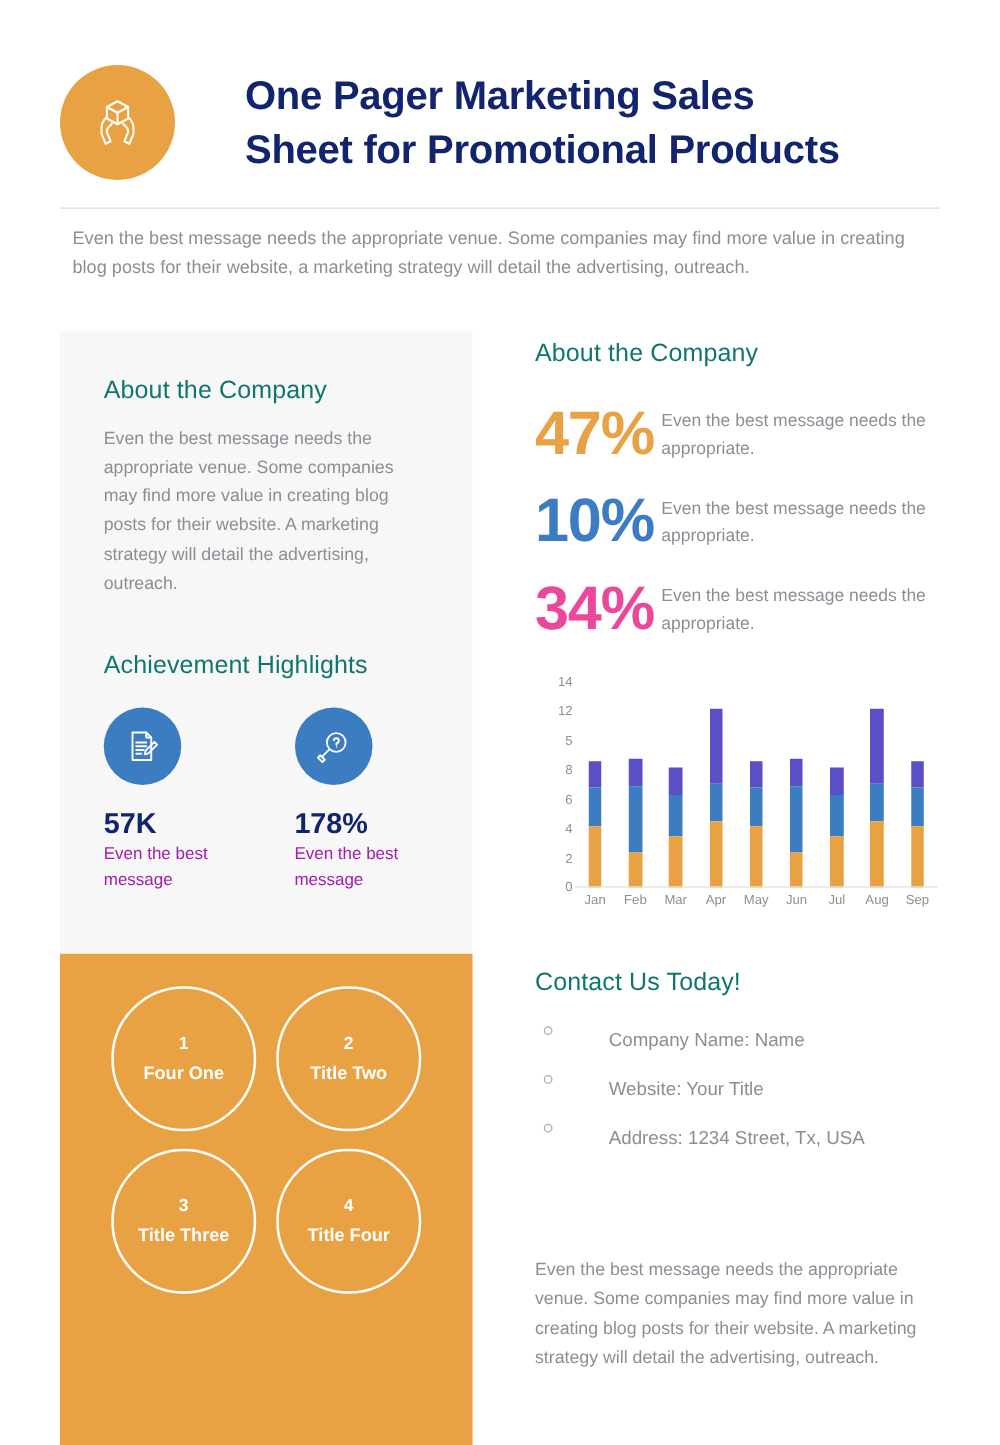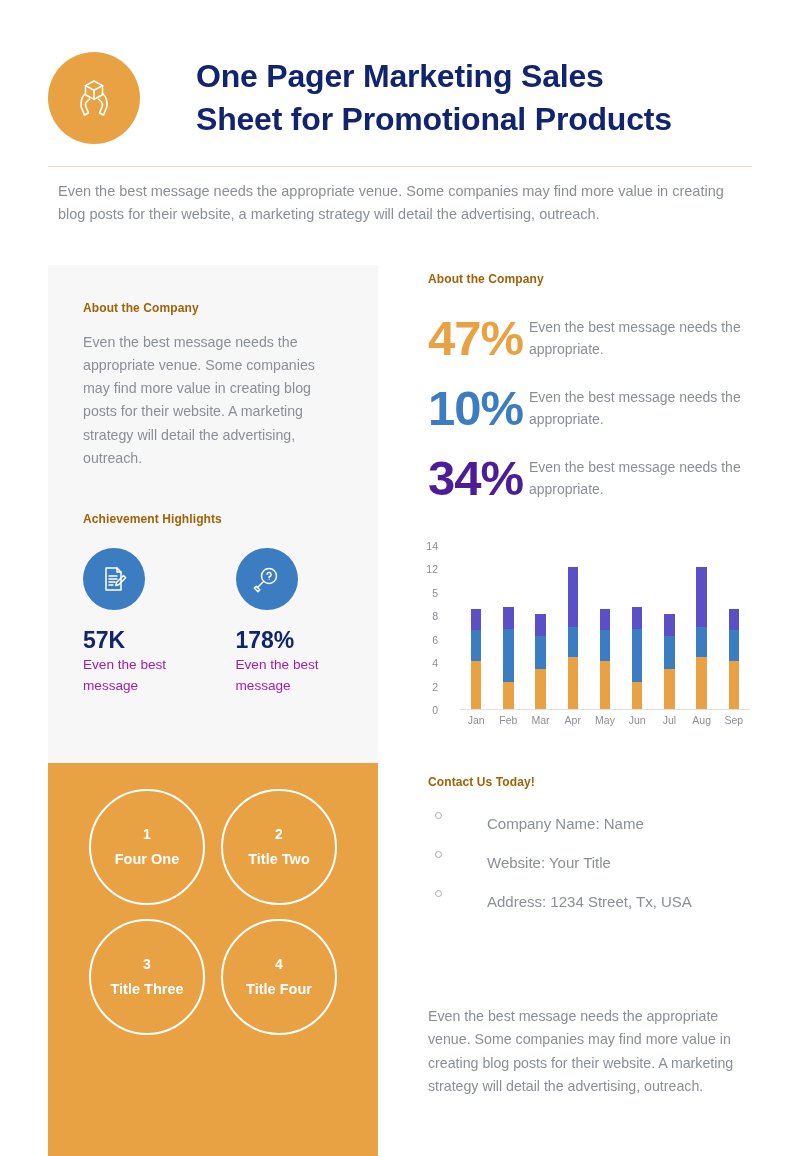--- a/index.html
+++ b/index.html
@@ -32,21 +32,21 @@
     position:absolute; left:58px; top:180px; width:690px;
     font-size:14.5px; line-height:1.62; color:#8A8F96;
   }
 
   
   .left-panel {
     position:absolute; left:48px; top:265px; width:330px; height:498px;
     background:#F7F7F7;
   }
   .panel-pad { padding:36px 35px 0 35px; }
-  .h-navy { font-size:12px; font-weight:bold; color:#a16207; letter-spacing:0.1px; }
+  .h-navy { font-size:20px; font-weight:normal; color:#0f766e; letter-spacing:0.1px; }
   .body-gray { font-size:14.2px; line-height:1.63; color:#8A8F96; }
   .about-body { margin-top:16px; }
 
   .ach-title { margin-top:42px; }
   .ach-grid { display:flex; margin-top:22px;gap:45px; }
   .ach-item { width:138px; }
   .ach-circle {
     width:62px; height:62px; border-radius:50%;
     background:#3C7CC0; display:flex; align-items:center; justify-content:center;
   }
@@ -82,21 +82,21 @@
   .stats { margin-top:22px; }
   .stat-row { display:flex; align-items:center; height:60px; margin-bottom:10px; }
   .stat-num { width:128px; font-size:49px; font-weight:bold; line-height:1; letter-spacing:-1px; }
   .stat-desc { font-size:14px; line-height:1.58; color:#8A8F96; }
 
   
   .chart-wrap { position:absolute; left:428px; top:538px; width:330px; height:200px; }
   .chart-area { position:absolute; left:32px; top:8px; right:8px; bottom:28px; }
   .y-axis { position:absolute; left:0; top:8px; width:30px; bottom:28px; }
   .y-tick {
-    position:absolute; right:20px; transform:translateY(-50%);
+    position:absolute; right:0; transform:translateY(-50%);
     font-size:10.5px; color:#8A8F96; text-align:right; white-space:nowrap;
   }
   .baseline { position:absolute; left:32px; right:8px; bottom:28px; height:1px; background:#E0E0E0; }
   .bars { position:absolute; left:0; right:0; top:0; bottom:0; display:flex; align-items:flex-end; justify-content:space-around; }
   .bar-col { width:10.5px; display:flex; flex-direction:column; justify-content:flex-end; height:100%; }
   .seg { width:100%; }
   .x-axis { position:absolute; left:32px; right:8px; bottom:4px; height:20px; display:flex; justify-content:space-around; }
   .x-tick { width:30px; text-align:center; font-size:10.5px; color:#8A8F96; }
 
   
@@ -206,21 +206,21 @@
     <div class="stats">
       <div class="stat-row">
         <div class="stat-num" style="color: rgb(233, 162, 67);">47%</div>
         <div class="stat-desc">Even the best message needs the appropriate.</div>
       </div>
       <div class="stat-row">
         <div class="stat-num" style="color: rgb(60, 124, 192);">10%</div>
         <div class="stat-desc">Even the best message needs the appropriate.</div>
       </div>
       <div class="stat-row">
-        <div class="stat-num" style="color: #4c1d95;">34%</div>
+        <div class="stat-num" style="color: #ec4899;">34%</div>
         <div class="stat-desc">Even the best message needs the appropriate.</div>
       </div>
     </div>
   </div>
 
   <div class="chart-wrap">
     <div class="y-axis">
         <div class="y-tick" style="top: 0px;">14</div>
         <div class="y-tick" style="top: 23.4286px;">12</div>
         <div class="y-tick" style="top: 46.8571px;">5</div>

